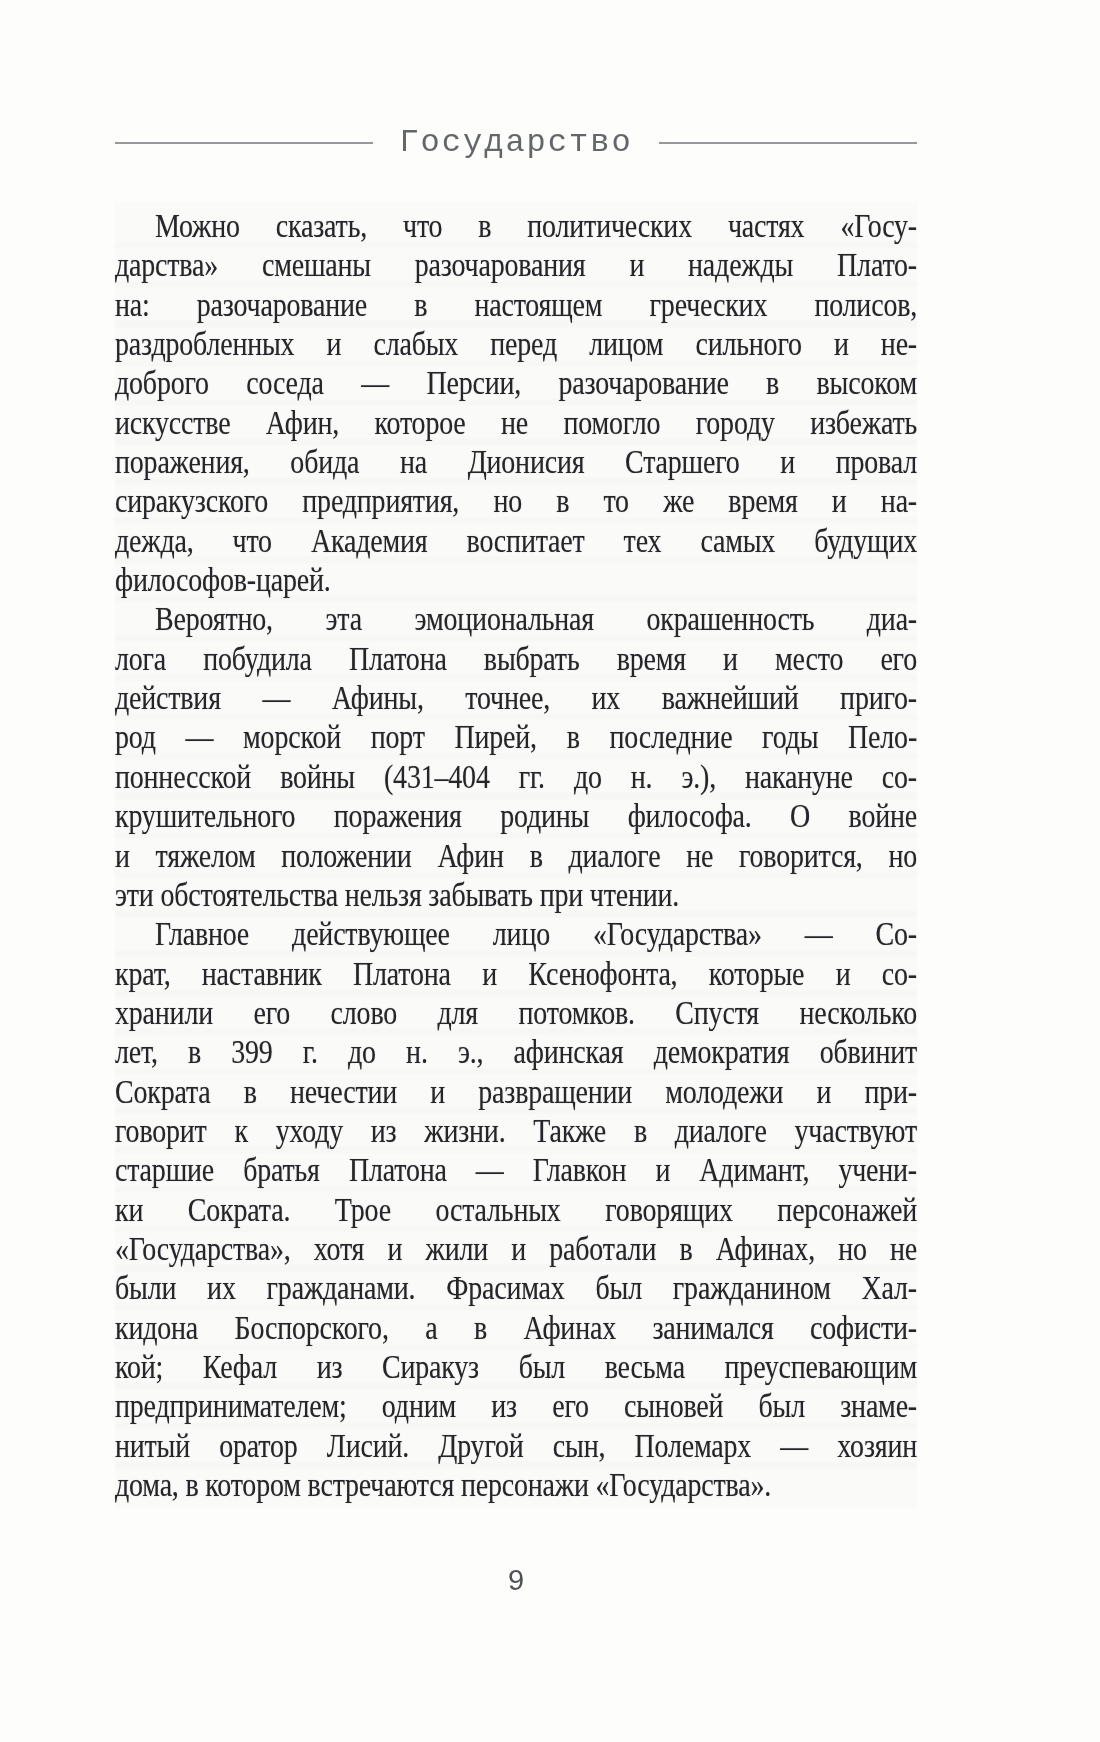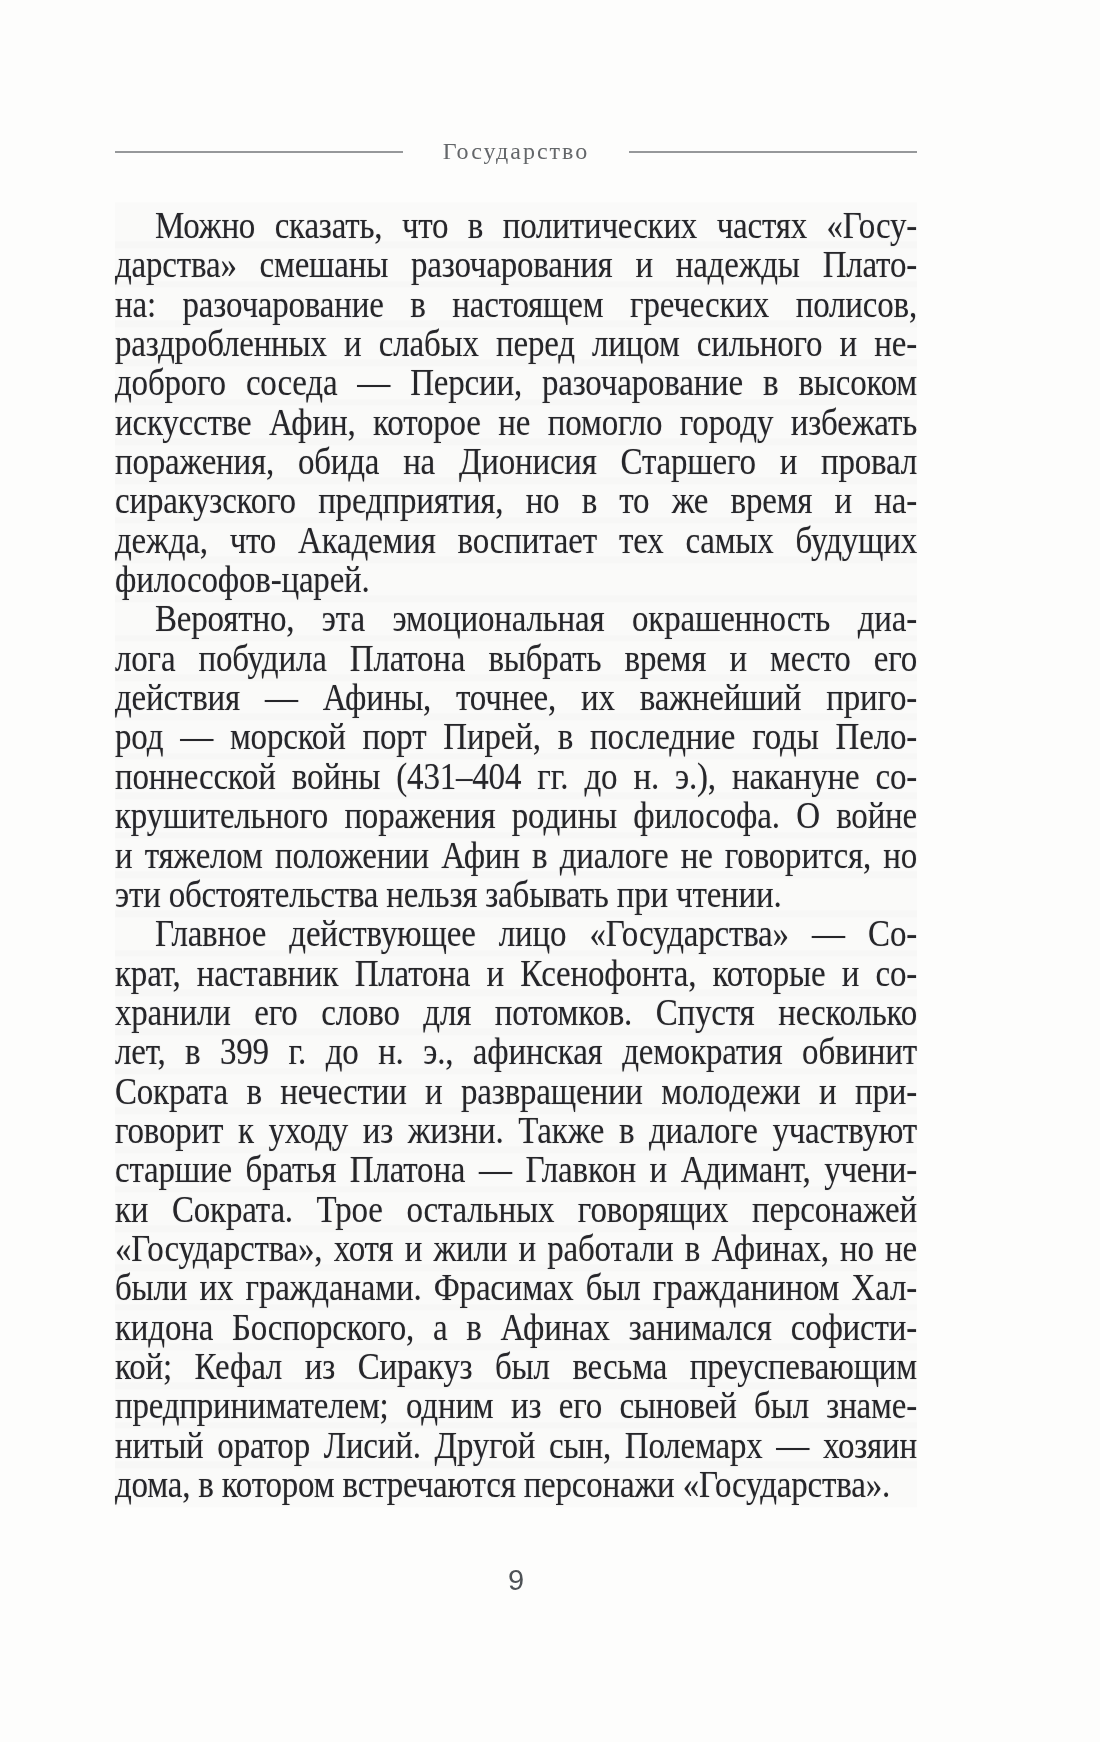--- a/index.html
+++ b/index.html
@@ -27,36 +27,36 @@
     display: flex;
     align-items: center;
     gap: 22px;
   }
   .rule {
     flex: 1;
     height: 2px;
     background: var(--rule_gray, #96989a);
   }
   .head-title {
-    margin: 18px;
-    font-family: Liberation Serif, serif;
+    margin: 4px;
+    font-family: Liberation Mono, monospace;
     font-weight: 400;
-    font-size: 24px;
+    font-size: 32px;
     letter-spacing: 2px;
     color: var(--header_gray, #64676a);
     white-space: nowrap;
   }
   
   .text-block {
     position: absolute;
     left: 115px;
     top: 206px;
     width: 802px;
     color: var(--ink, #26262a);
-    font-size: 33px;
+    font-size: 28px;
     letter-spacing: -0.2px;
     text-shadow: 0 0 1px rgba(45, 45, 50, 0.35);
   }
   .line {
     height: 39.35px;
     line-height: 39.35px;
     text-align: justify;
     text-align-last: justify;
     transform: scaleY(1.18);
     background: rgba(120, 120, 120, 0.025);

